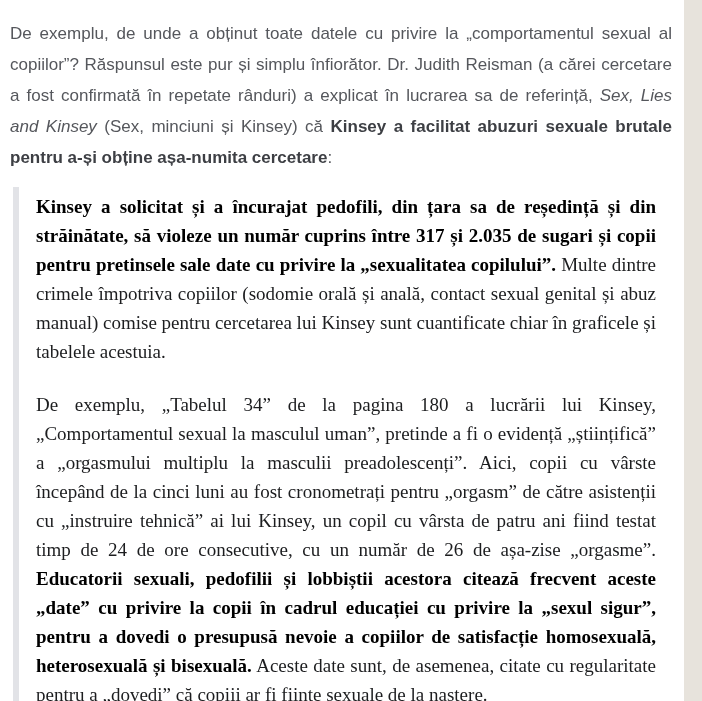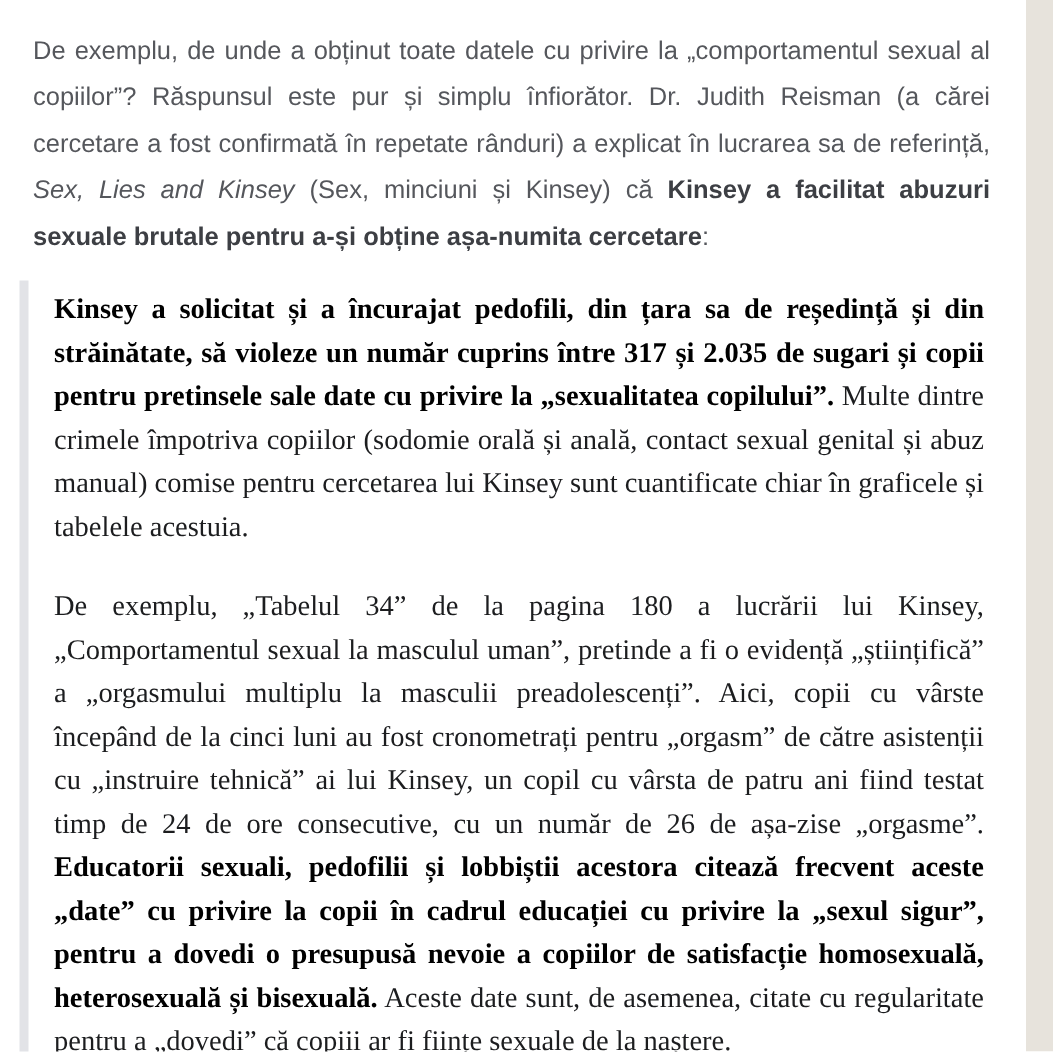--- a/index.html
+++ b/index.html
@@ -21,21 +21,21 @@
   }
   .content {
     margin: 18px 0 0 10px;
     width: 662px;
   }
   .intro {
     font-size: 17px;
     line-height: 31px;
     color: #55575c;
     text-align: justify;
-    margin: 12px;
+    margin: 0;
   }
   .intro .seg-italic { font-style: italic; }
   .intro .seg-bold { font-weight: bold; color: #3d3f44; }
   blockquote.quote {
     margin: 14px 0 0 3px;
     border-left: 6px solid #e2e3e7;
     padding: 5px 0 6px 17px;
     width: 620px;
     font-family: "Liberation Serif", serif;
     font-size: 19px;

